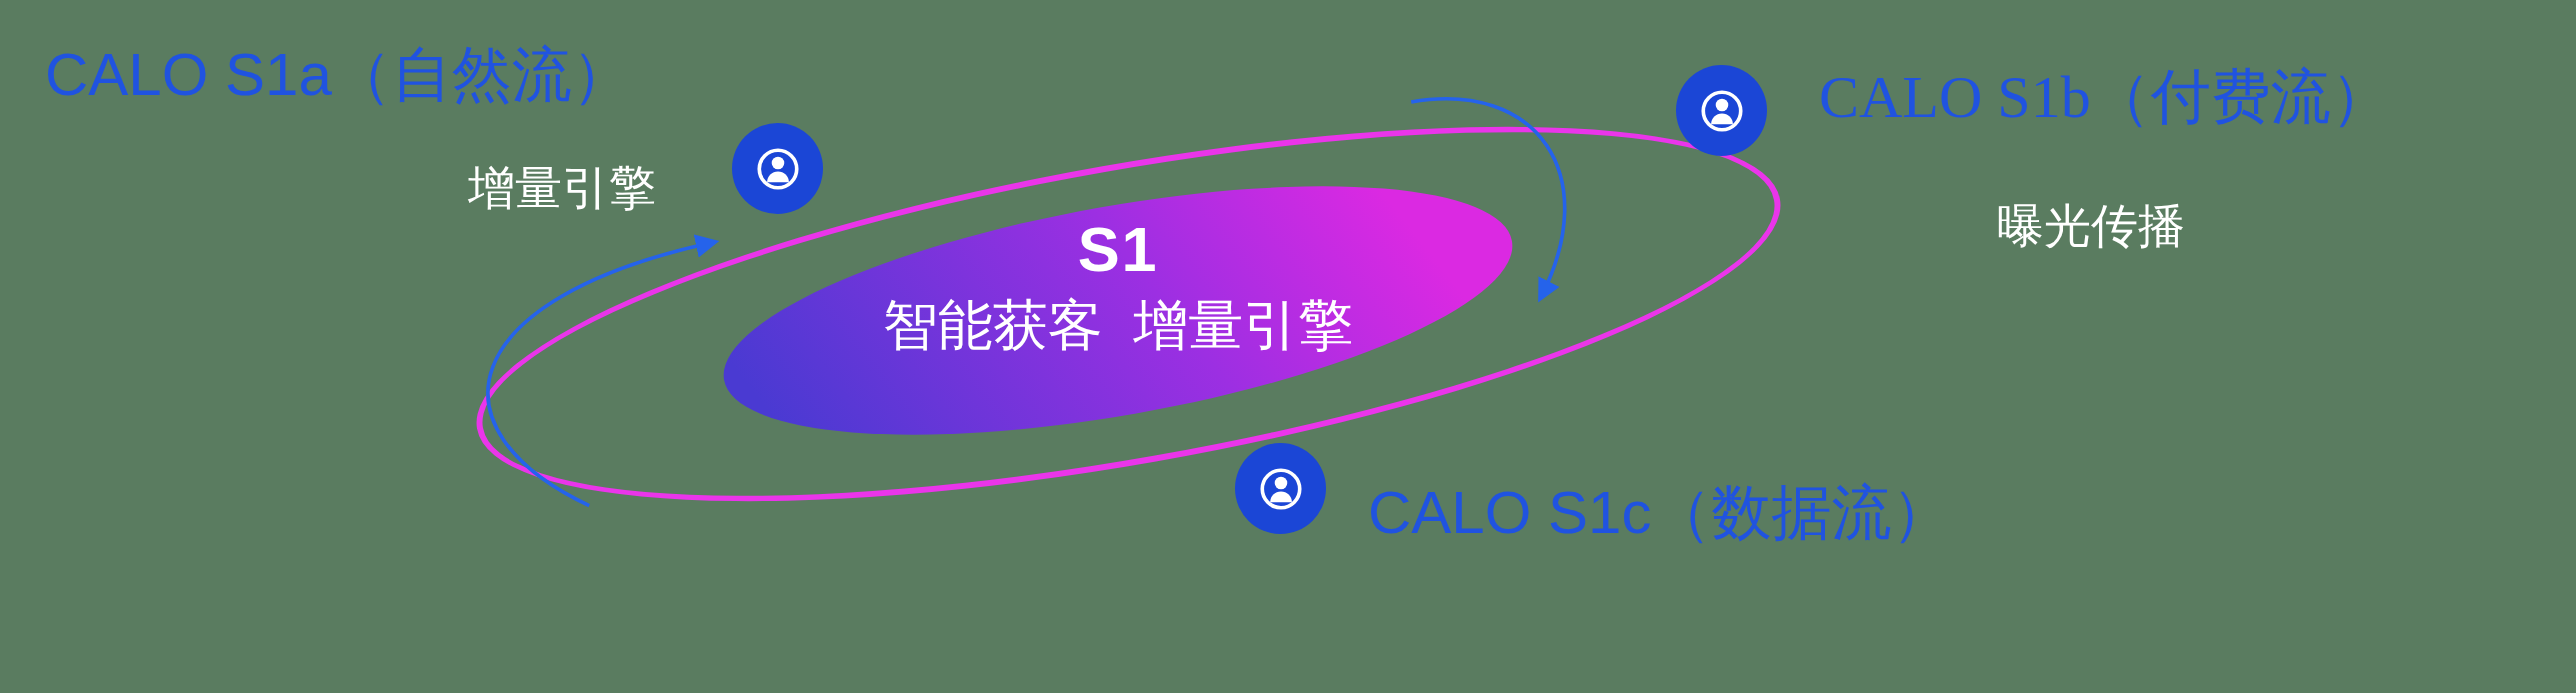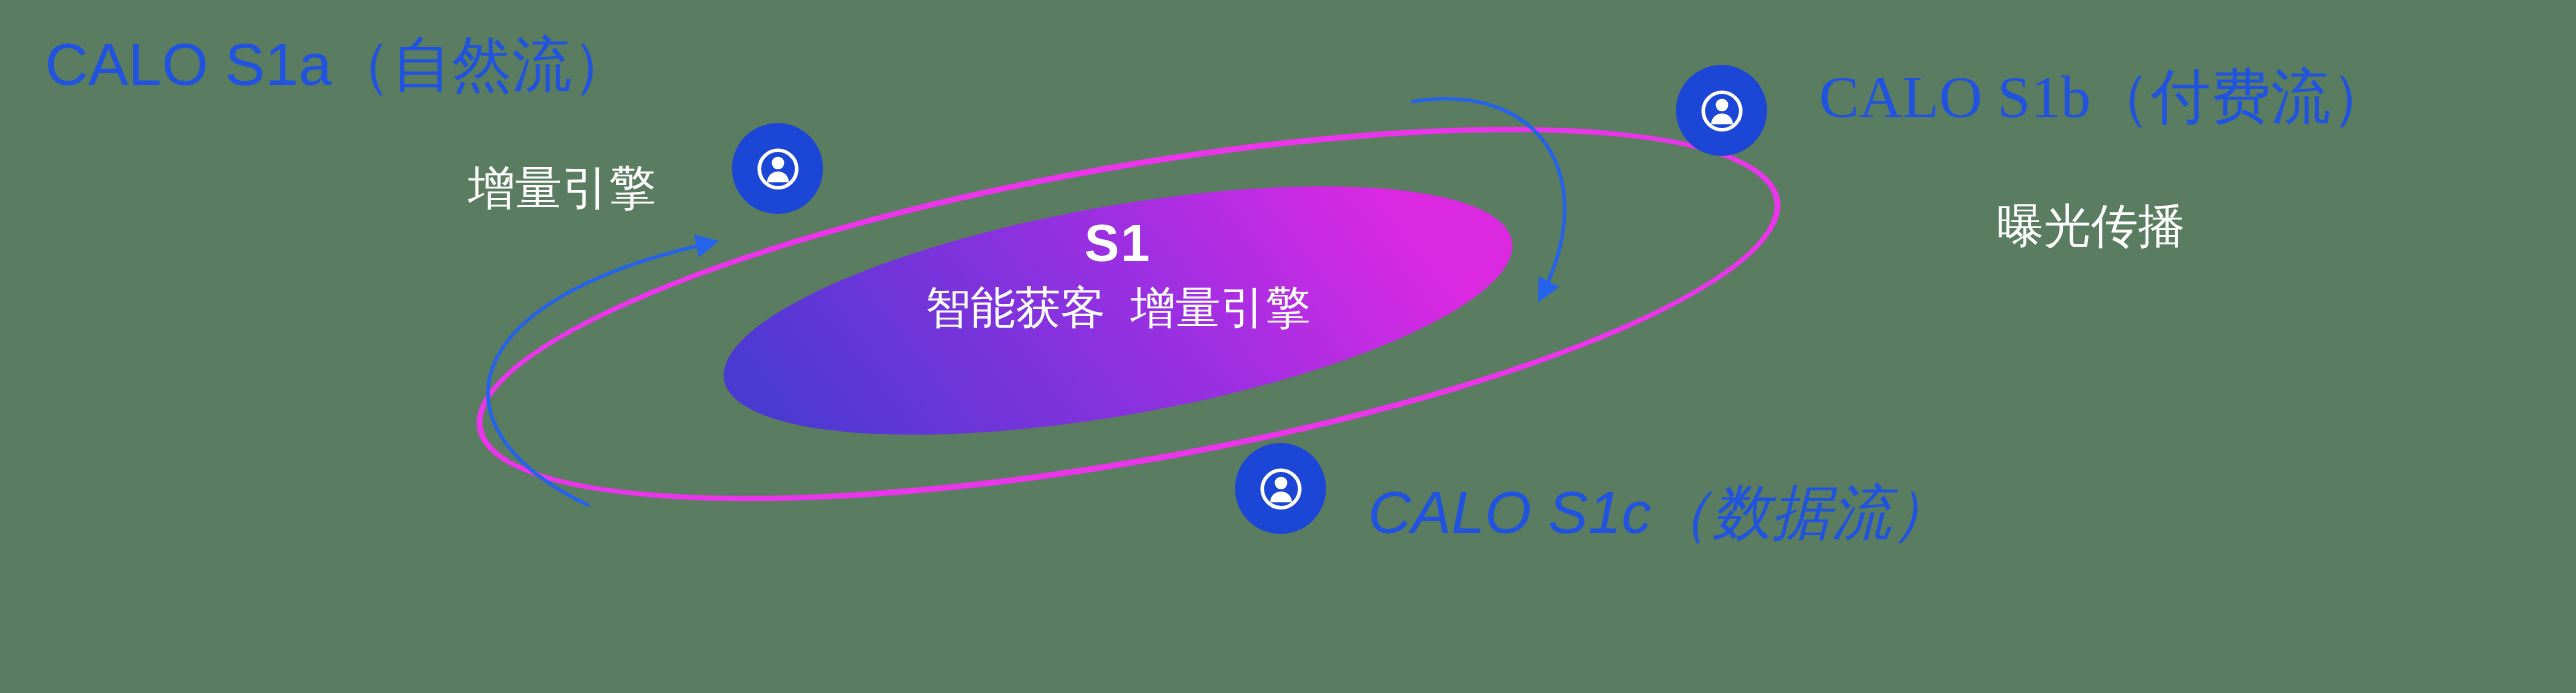--- a/index.html
+++ b/index.html
@@ -28,22 +28,22 @@
       var(--gradient-mid, #9c2fe2) 55%,
       var(--gradient-end, #db29e2) 85%);
   }
   .core-text {
     position:absolute; left:1118px; top:215px;
     transform:translateX(-50%);
     text-align:center;
     color:var(--text-white, #ffffff);
     line-height:1.1;
   }
-  .core-title { font-size:52px; font-weight:600; letter-spacing:1.8px; }
-  .core-subtitle { font-size:45px; font-weight:500; margin-top:11px; white-space:pre; }
+  .core-title { font-size:63px; font-weight:600; letter-spacing:1.8px; }
+  .core-subtitle { font-size:55px; font-weight:500; margin-top:11px; white-space:pre; }
   .arrows {
     position:absolute; left:0; top:0; width:2576px; height:694px;
     pointer-events:none;
   }
   .node {
     position:absolute; width:91px; height:91px;
     border-radius:50%;
     background: var(--node-blue, #1b46d6);
     display:flex; align-items:center; justify-content:center;
   }
@@ -103,22 +103,22 @@
   </div>
 
   <div class="node" style="left:1235px; top:443px;">
     <svg viewBox="0 0 48 48" aria-hidden="true">
       <circle cx="24" cy="24" r="15.5" fill="none" stroke="#ffffff" stroke-width="3"></circle>
       <circle cx="24" cy="19" r="5.2" fill="#ffffff"></circle>
       <path d="M15 35 a9 9 0 0 1 18 0 z" fill="#ffffff"></path>
     </svg>
   </div>
 
-  <div class="label-blue" style="left:45px;   top:32px;">CALO S1a（自然流）</div>
+  <div class="label-blue" style="left:45px;   top:42px;">CALO S1a（自然流）</div>
   <div class="label-white" style="left:562px;  top:162px;">增量引擎</div>
 
   <div class="label-blue" style="left:1819px; top:64px;font-family:Liberation Serif, serif;">CALO S1b（付费流）</div>
   <div class="label-white" style="left:2091px; top:200px;">曝光传播</div>
 
-  <div class="label-blue" style="left:1368px; top:480px;font-style:italic;">CALO S1c（数据流）</div>
+  <div class="label-blue" style="left:1368px; top:480px;">CALO S1c（数据流）</div>
 
 </div>
 
 
 </body></html>

